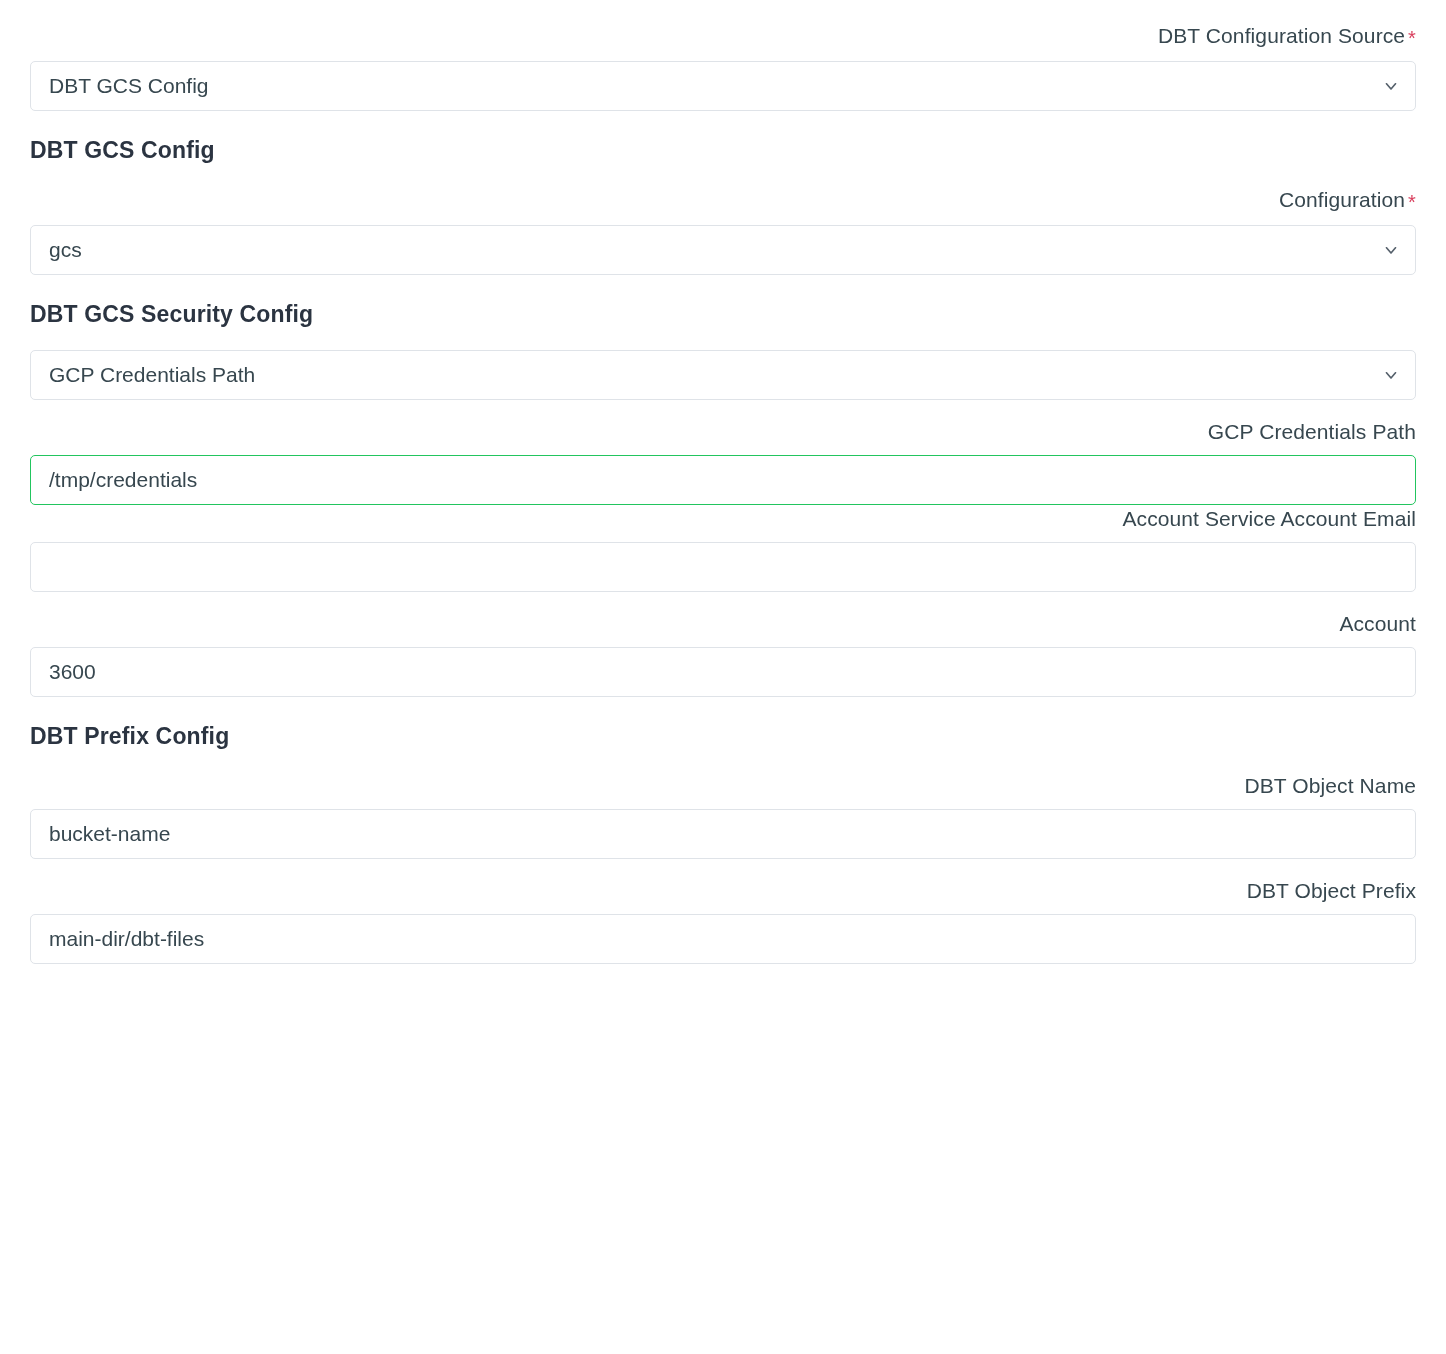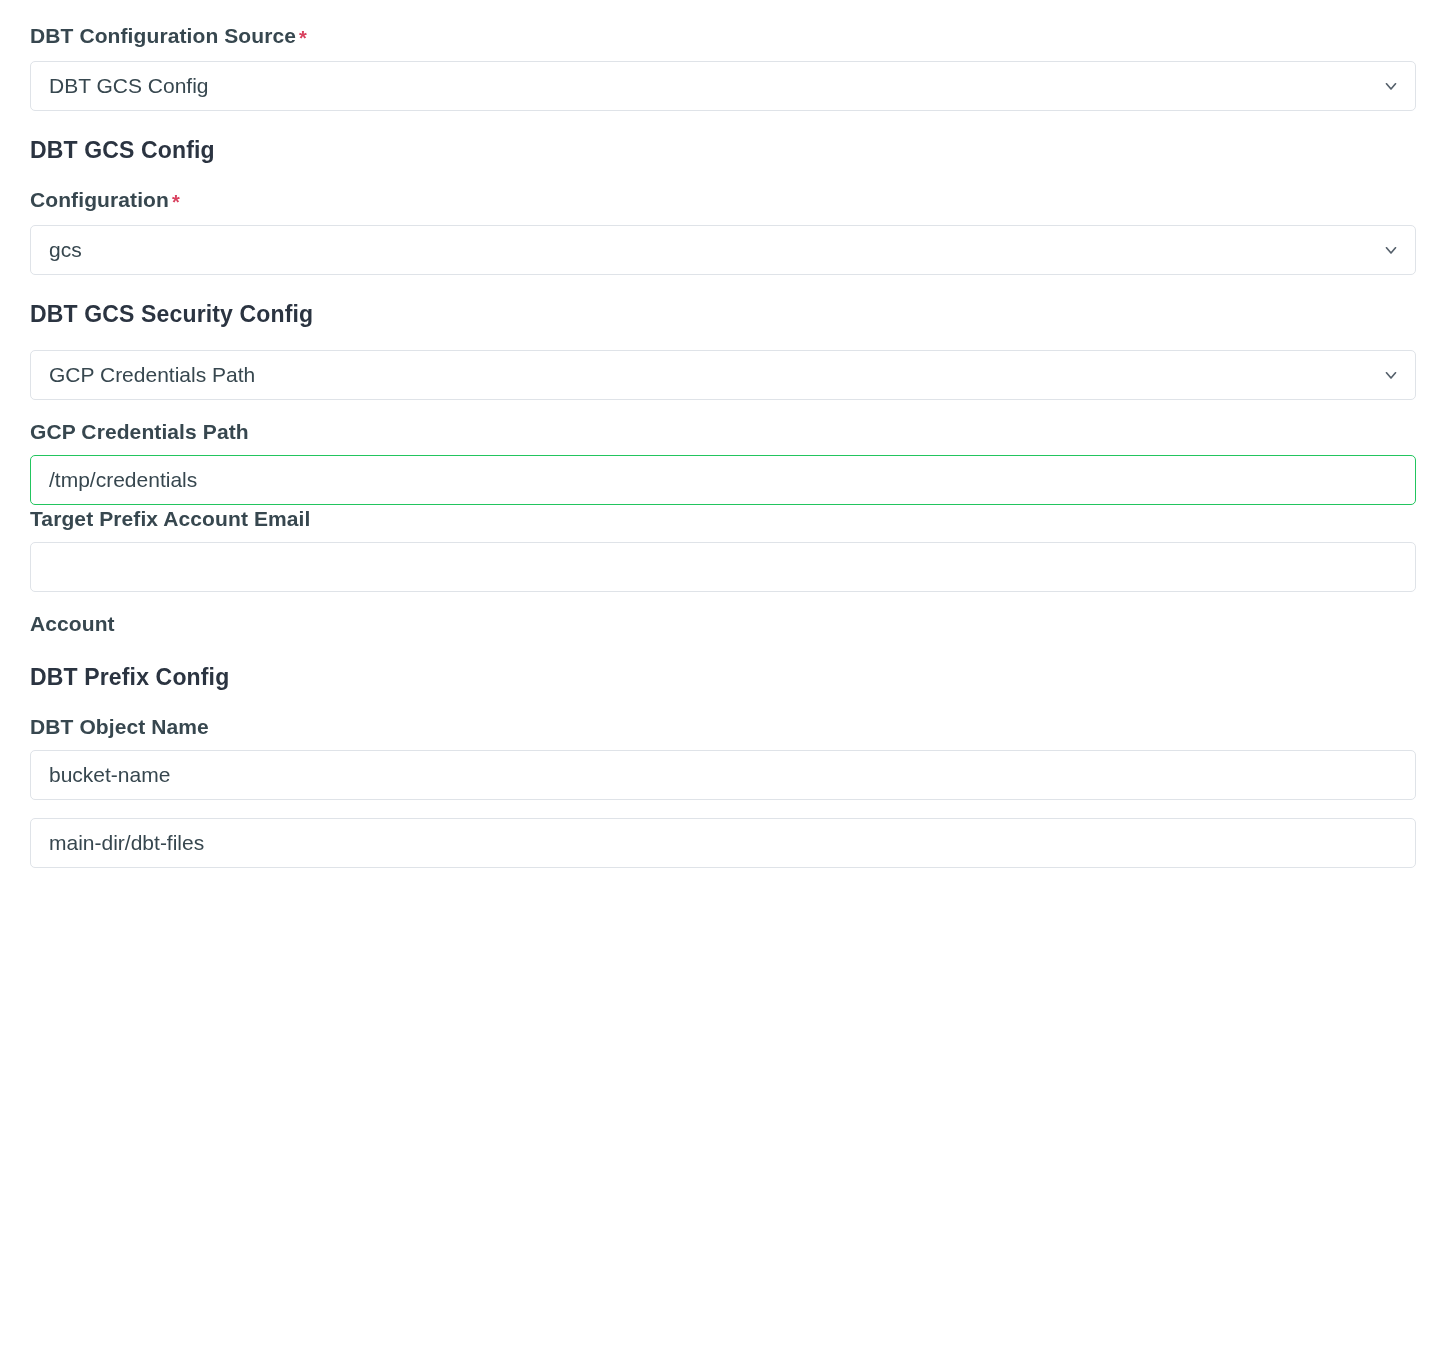--- a/index.html
+++ b/index.html
@@ -17,24 +17,25 @@
   .form {
     padding: 22px 30px 20px 30px;
   }
   .field {
     margin-bottom: 0;
   }
   .label {
     font-size: 21px;
     line-height: 28px;
     color: #37474f;
-    font-weight: 700;
+    font-weight: 400;
     margin-bottom: 9px;
     display: block;
     letter-spacing: 0.1px;
+    text-align: right;
   }
   .req {
     color: #d9415f;
     font-size: 20px;
     margin-left: 3px;
     vertical-align: text-top;
   }
   .control {
     position: relative;
     width: 100%;
@@ -140,38 +141,42 @@
 
   <div class="field gap-xs">
     <label class="label">GCP Credentials Path</label>
     <div class="control">
       <input class="input focused" type="text" value="/tmp/credentials" style="">
     </div>
   </div>
 
 
   <div class="field">
-    <label class="label">Target Prefix Account Email</label>
+    <label class="label">Account Service Account Email</label>
     <div class="control">
       <input class="input" type="text" value="" style="">
     </div>
   </div>
 
   <div class="field gap-xs">
     <label class="label">Account</label>
+    <div class="control">
+      <input class="input" type="text" value="3600" style="">
+    </div>
   </div>
 
   <div class="section-title">DBT Prefix Config</div>
 
   <div class="field">
     <label class="label">DBT Object Name</label>
     <div class="control">
       <input class="input" type="text" value="bucket-name" style="">
     </div>
   </div>
 
   <div class="field gap-xs">
+    <label class="label">DBT Object Prefix</label>
     <div class="control">
       <input class="input" type="text" value="main-dir/dbt-files" style="">
     </div>
   </div>
 
 </div>
 
 </body></html>

